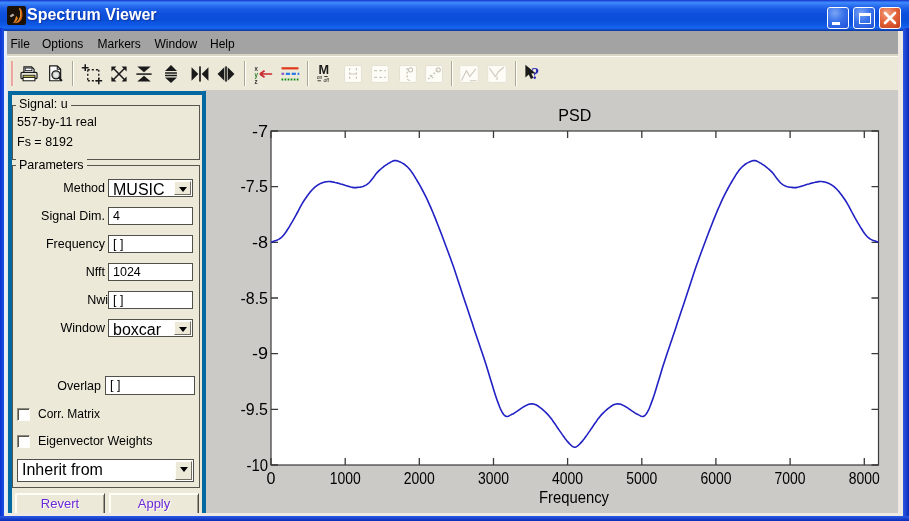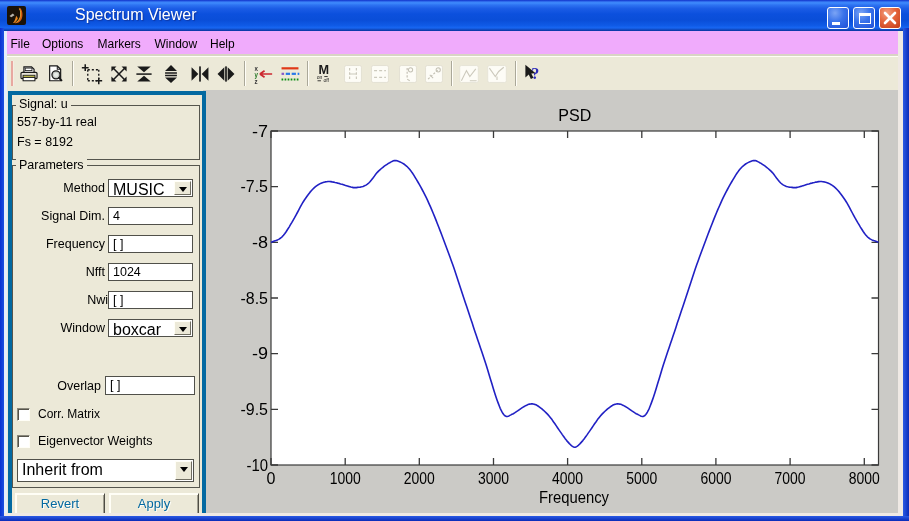--- a/index.html
+++ b/index.html
@@ -9,49 +9,49 @@
 #bL{position:absolute;left:0;top:28;width:4px;top:28px;height:488px;background:linear-gradient(90deg,#0831d2,#1d50e0);}
 #bLi{position:absolute;left:4px;top:31px;width:3px;height:483px;background:#e6eefb;}
 #bR{position:absolute;left:903px;top:28px;width:6px;height:493px;background:linear-gradient(90deg,#2a5ae4,#0a2bb8);}
 #bRi{position:absolute;left:898px;top:31px;width:5px;height:485px;background:#efe9e4;}
 #bB{position:absolute;left:0px;top:516px;width:909px;height:5px;background:linear-gradient(180deg,#2a5ae4,#0a2bb8);}
 #bBi{position:absolute;left:4px;top:513px;width:899px;height:3px;background:#efe9e4;}
 
 #title{position:absolute;left:0;top:0;width:909px;height:31px;
 background:linear-gradient(180deg,#0f2fc8 0%,#2b63e8 4%,#3f8cfd 9%,#2e73f2 16%,#1b5cE5 28%,#0c50dd 45%,#0a4ed8 65%,#0f5ae6 82%,#1766f2 90%,#0f43b5 97%,#0a33a0 100%);}
 #ticon{position:absolute;left:7px;top:6px;width:19px;height:19px;}
-#ttext{position:absolute;left:27px;top:6px;color:#fff;font-size:16px;font-weight:normal;text-shadow:1px 1px 1px #1036a0;letter-spacing:0px;padding-left:48px;}
+#ttext{position:absolute;left:27px;top:6px;color:#fff;font-size:16px;font-weight:bold;text-shadow:1px 1px 1px #1036a0;letter-spacing:0px;}
 .tbtn{position:absolute;top:7px;width:22px;height:22px;border-radius:3px;border:1px solid #fff;box-sizing:border-box;}
 #btnmin{left:827px;background:radial-gradient(circle at 35% 25%,#7ba4f5 0%,#3a73ea 45%,#1e50d8 100%);}
 #btnmax{left:853px;background:radial-gradient(circle at 35% 25%,#7ba4f5 0%,#3a73ea 45%,#1e50d8 100%);}
 #btnclose{left:879px;background:radial-gradient(circle at 35% 25%,#f3a081 0%,#e4653c 45%,#c33c18 100%);}
 .glyph{position:absolute;color:#fff;}
 
-#menubar{position:absolute;left:4px;top:31px;width:894px;height:36px;background:#f0abfc;}
+#menubar{position:absolute;left:4px;top:31px;width:894px;height:36px;background:#a3a3a3;}
 .mitem{position:absolute;top:6px;font-size:12px;color:#000;}
 
 #toolbar{position:absolute;left:4px;top:56px;width:894px;height:34px;background:#ece9d8;border-top:1px solid #fffef6;box-shadow:0 -2px 0 #d8d4c4;}
 .tsep{position:absolute;top:4px;width:1px;height:25px;background:#aaa899;border-right:1px solid #fffef8;}
 .ticon{position:absolute;top:6px;width:22px;height:22px;}
 #grip{position:absolute;left:7px;top:4px;width:2px;height:25px;background:#e8a8a0;border-right:1px solid #f6ece2;}
 
 #content{position:absolute;left:7px;top:90px;width:891px;height:423px;background:#ece9d8;}
 #plotbg{position:absolute;left:196px;top:0px;width:695px;height:423px;background:#cbcac6;}
 #sidebar{position:absolute;left:1px;top:1px;width:190px;height:419px;background:#ece9d8;border:4px solid #0369a1;}
 
 .grp{position:absolute;border:1px solid #55554d;}
 .grplabel{position:absolute;background:#ece9d8;font-size:12.5px;padding:0 3px;}
 .slabel{position:absolute;font-size:12.5px;color:#000;text-align:right;}
 .slabel{}
 .sedit{position:absolute;background:#fff;border:1px solid #50504a;box-sizing:border-box;font-size:12.5px;padding:1px 0 0 4px;color:#000;}
 .sdrop{position:absolute;background:#fff;border:1px solid #50504a;box-sizing:border-box;font-size:16px;padding:1px 0 0 4px;color:#000;}
 .darr{position:absolute;right:1px;top:1px;bottom:1px;width:17px;background:#ece9d8;border:1px solid;border-color:#fffef6 #706e62 #706e62 #fffef6;box-sizing:border-box;}
 .darr:after{content:"";position:absolute;left:4px;top:5px;border:4px solid transparent;border-top:5px solid #000;}
 .chk{position:absolute;width:11px;height:11px;background:#fff;border:1px solid;border-color:#8a887c #fffef6 #fffef6 #8a887c;box-shadow:inset 1px 1px 0 #55534a;}
-.btn{position:absolute;background:#ece9d8;border:1px solid;border-color:#fffef6 #4e4c44 #4e4c44 #fffef6;box-shadow:inset 1px 1px 0 #fffef6, inset -1px -1px 0 #a09e90;color:#0369a1;text-shadow:1px 1px 0 #fffef8;font-size:13px;text-align:center;}
+.btn{position:absolute;background:#ece9d8;border:1px solid;border-color:#fffef6 #4e4c44 #4e4c44 #fffef6;box-shadow:inset 1px 1px 0 #fffef6, inset -1px -1px 0 #a09e90;color:#6d28d9;text-shadow:1px 1px 0 #fffef8;font-size:13px;text-align:center;}
 </style>
 </head>
 <body>
 <div id="win">
 <div id="title">
  <svg id="ticon" viewBox="0 0 19 19">
   <rect x="0" y="0" width="19" height="19" rx="2" fill="#1a1208"></rect>
   <path d="M11.5 1.5 C13.8 3.5 14.5 8 13 12 C11.8 15 9.5 16.8 7 17 C9 17.5 12.5 17 14.3 13.8 C16.2 10.5 15.8 5 13.5 2.2 Z" fill="#d85c14"></path>
   <path d="M11.8 2.5 C13.5 5 13.8 9 12.4 12.3 C11.2 15 9.2 16.4 7.6 16.8 C9.6 16.8 11.9 15.3 13.2 12.3 C14.5 9.2 14.3 5 12.8 2.8 Z" fill="#f8b838"></path>
   <path d="M7 17 C8.6 16.2 10.2 14.2 10.9 12.2 L9.2 9.8 C8.4 12.6 7.8 15.2 6 16.8 Z" fill="#e88820"></path>

